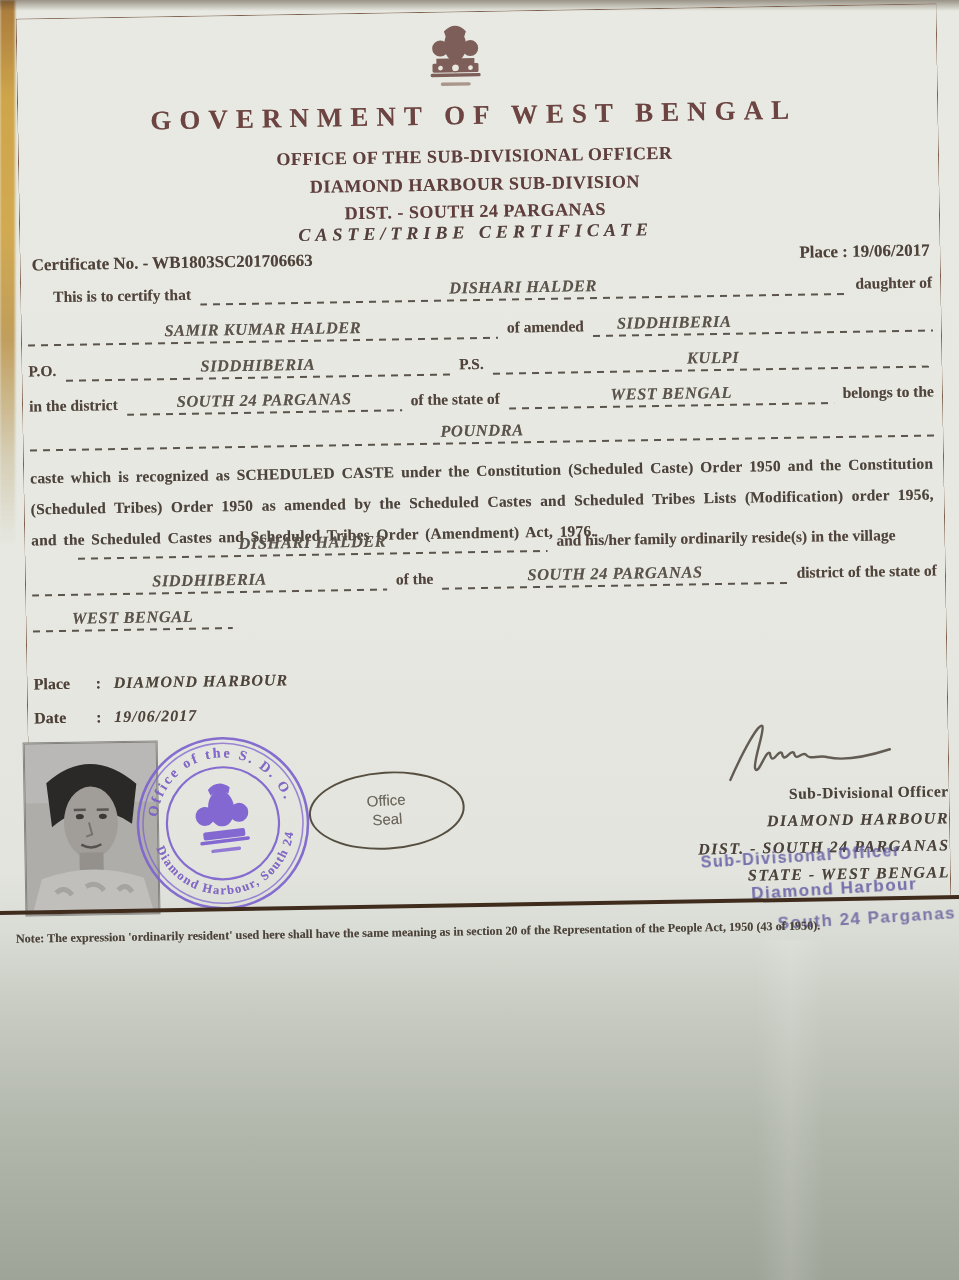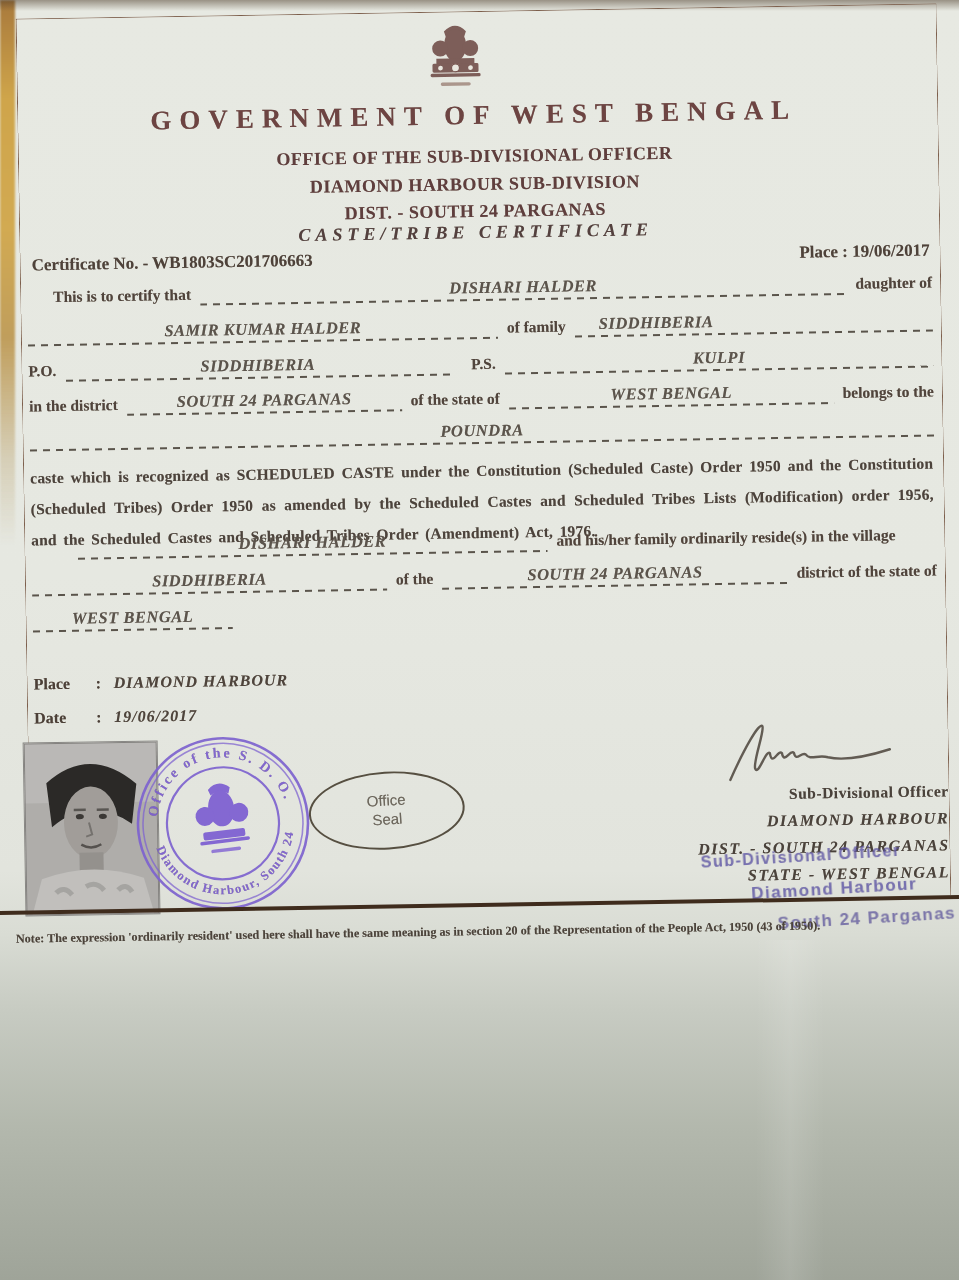--- a/index.html
+++ b/index.html
@@ -105,28 +105,28 @@
   </div>
 
   <div class="abs row" style="top:278px;">
     <span class="lbl" style="margin-left:26px;">This is to certify that</span>
     <span class="field">DISHARI HALDER</span>
     <span class="lbl">daughter of</span>
   </div>
 
   <div class="abs row" style="top:316px;">
     <span class="field" style="flex:0 0 470px;">SAMIR KUMAR HALDER</span>
-    <span class="lbl">of family</span>
+    <span class="lbl">of amended</span>
     <span class="field val-left" style="padding-left:24px;">SIDDHIBERIA</span>
   </div>
 
   <div class="abs row" style="top:352px;">
     <span class="lbl">P.O.</span>
     <span class="field" style="flex:0 0 385px;">SIDDHIBERIA</span>
-    <span class="lbl" style="margin-left:12px;">P.S.</span>
+    <span class="lbl" style="">P.S.</span>
     <span class="field">KULPI</span>
   </div>
 
   <div class="abs row" style="top:387px;">
     <span class="lbl">in the district</span>
     <span class="field" style="flex:0 0 275px;">SOUTH 24 PARGANAS</span>
     <span class="lbl">of the state of</span>
     <span class="field">WEST BENGAL</span>
     <span class="lbl">belongs to the</span>
   </div>

